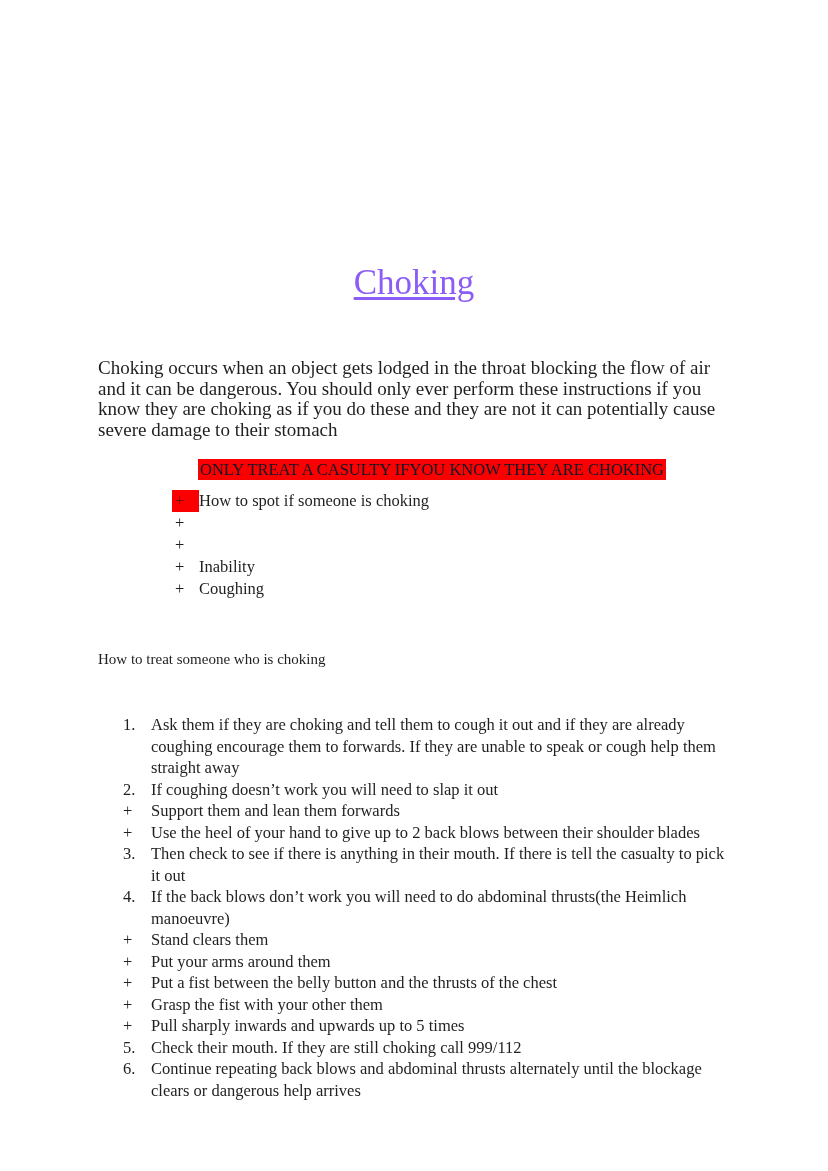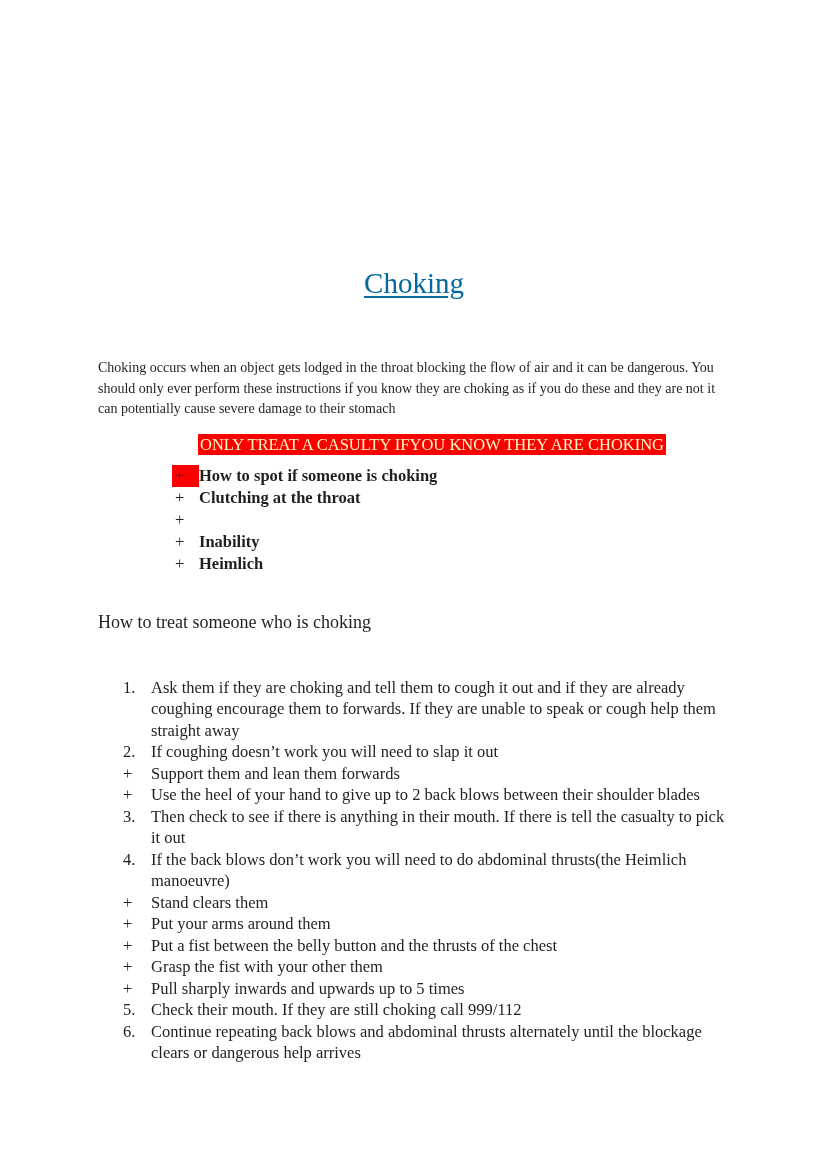--- a/index.html
+++ b/index.html
@@ -14,41 +14,41 @@
     box-sizing: border-box;
     padding: 0 98px;
   }
   .title-wrap {
     margin-top: 266px;
     text-align: center;
     height: 34px;
     line-height: 34px;
   }
   .doc-title {
-    font-size: 29px;
+    font-size: 35px;
     font-weight: normal;
-    color: #0369a1;
+    color: #8b5cf6;
     text-decoration: underline;
     text-underline-offset: 3px;
   }
   .intro {
     margin-top: 58px;
     width: 635px;
-    font-size: 14px;
+    font-size: 19px;
     line-height: 20.5px;
   }
   .banner-row {
     margin-top: 13px;
     height: 22px;
   }
   .warning-banner {
     display: inline-block;
     margin-left: 100px;
     background: #FB0000;
-    color: #fef9c3;
+    color: #0f172a;
     font-size: 16.5px;
     line-height: 21px;
     padding: 0 2px;
   }
   .spot-list { margin-top: 9px; }
   .spot-row {
     display: flex;
     font-size: 16.5px;
     line-height: 22px;
   }
@@ -56,24 +56,24 @@
     width: 27px;
     margin-left: 74px;
     flex: 0 0 auto;
     padding-left: 3px;
     box-sizing: border-box;
   }
   .spot-marker.highlight {
     background: #FB0000;
     color: #7E0B0B;
   }
-  .spot-text { flex: 1; font-weight: bold; }
+  .spot-text { flex: 1; }
   .treat-heading {
-    margin-top: 36px;
-    font-size: 18px;
+    margin-top: 48px;
+    font-size: 15px;
     line-height: 22px;
   }
   .treat-list { margin-top: 44px; }
   .step-row {
     display: flex;
     font-size: 16.5px;
     line-height: 21.5px;
   }
   .step-marker {
     width: 28px;
@@ -97,32 +97,31 @@
     <span class="warning-banner">ONLY TREAT A CASULTY IFYOU KNOW THEY ARE CHOKING</span>
   </div>
 
   <div class="spot-list">
     <div class="spot-row">
       <span class="spot-marker highlight">+</span>
       <span class="spot-text">How to spot if someone is choking</span>
     </div>
     <div class="spot-row">
       <span class="spot-marker">+</span>
-      <span class="spot-text">Clutching at the throat</span>
     </div>
     <div class="spot-row">
       <span class="spot-marker">+</span>
     </div>
     <div class="spot-row">
       <span class="spot-marker">+</span>
       <span class="spot-text">Inability</span>
     </div>
     <div class="spot-row">
       <span class="spot-marker">+</span>
-      <span class="spot-text">Heimlich</span>
+      <span class="spot-text">Coughing</span>
     </div>
   </div>
 
   <div class="treat-heading">How to treat someone who is choking</div>
 
   <div class="treat-list">
     <div class="step-row">
       <span class="step-marker">1.</span>
       <span class="step-text">Ask them if they are choking and tell them to cough it out and if they are already coughing encourage them to forwards. If they are unable to speak or cough help them straight away</span>
     </div>

